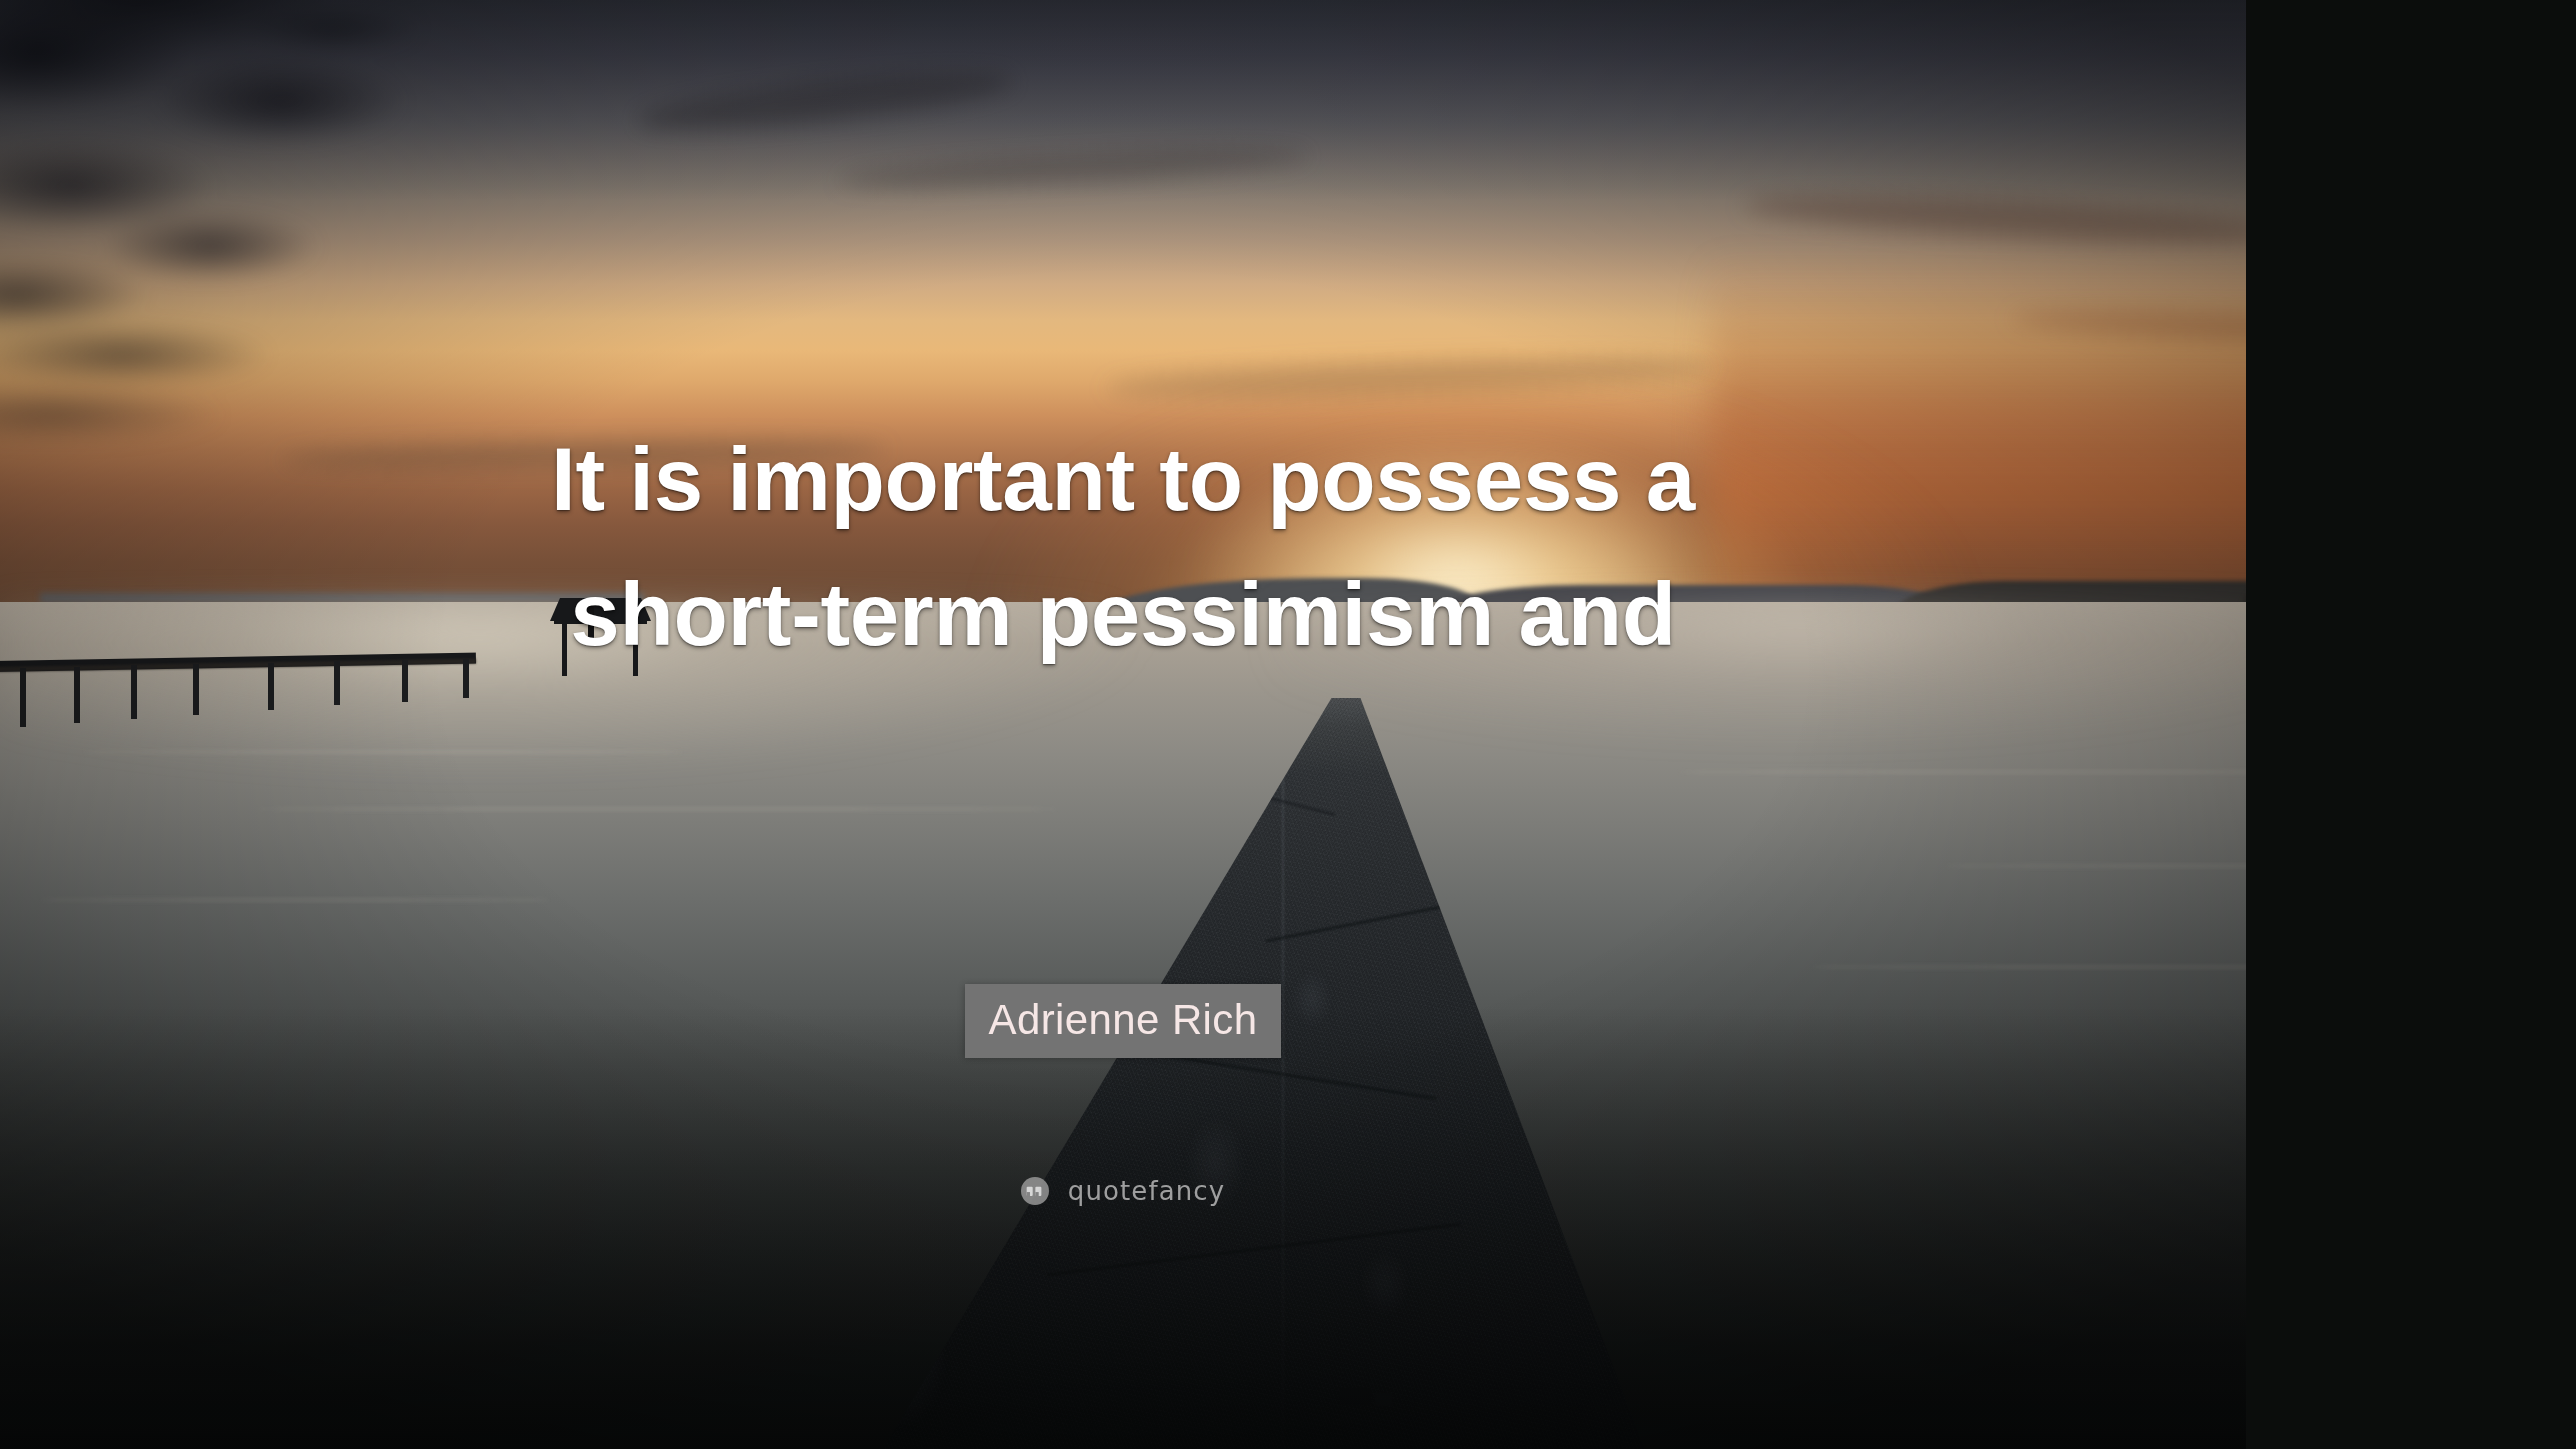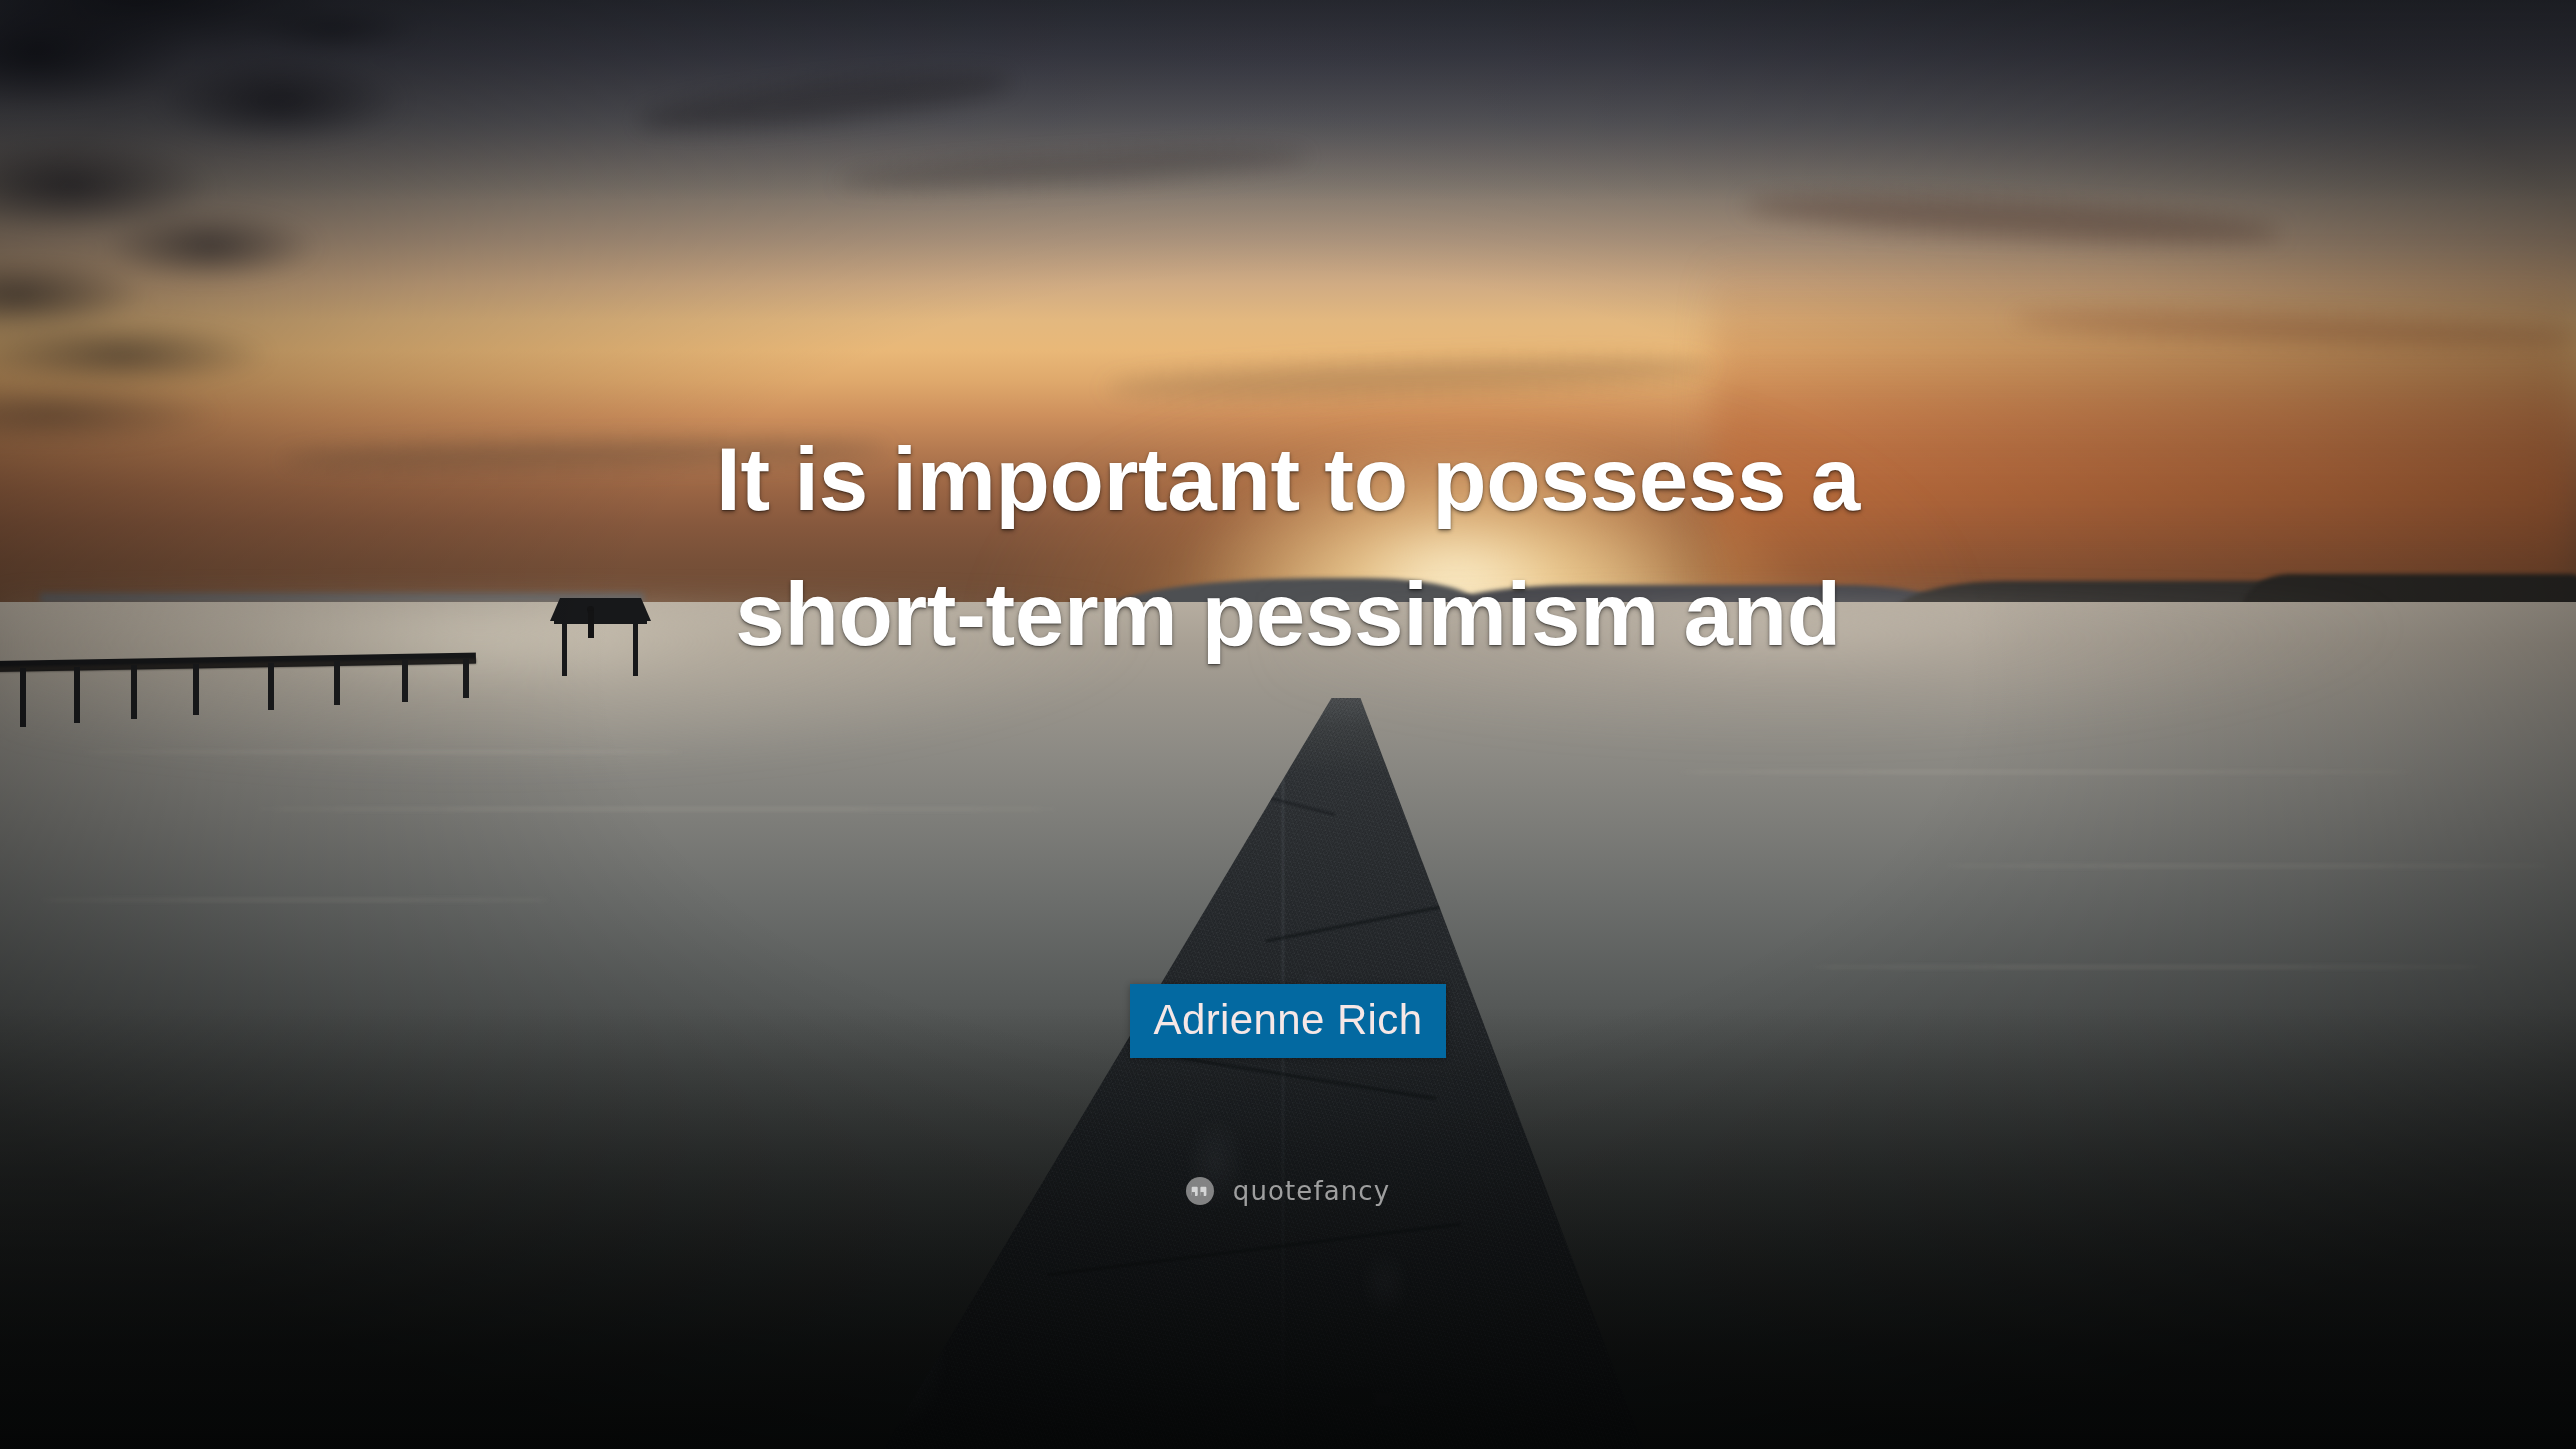--- a/index.html
+++ b/index.html
@@ -5,21 +5,21 @@
   * { margin:0; padding:0; box-sizing:border-box; }
   html, body {
     width:2576px; height:1449px;
     overflow:hidden;
     background:#0b0d0c;
     font-family:"Liberation Sans", sans-serif;
   }
 
   #poster {
     position:relative;
-    width:2576px; height:1449px;
+    width:2246px; height:1449px;
     overflow:hidden;
   }
 
   
   .photo { position:absolute; inset:0; overflow:hidden; }
 
   
   .sky {
     position:absolute; left:0; top:0; width:2576px; height:604px;
     background:
@@ -284,21 +284,21 @@
     padding:0 235px;
   }
   .quote-line { display:block; white-space:nowrap; }
 
   .author-wrap {
     position:absolute; left:0; right:0; top:984px;
     display:flex; justify-content:center;
   }
   .author {
     display:inline-block;
-    background:#0369a1;
+    background:#737373;
     color:#f6e7e6;
     font-size:42px;
     font-weight:normal;
     letter-spacing:0.4px;
     padding:14.8px 23px 17.4px;
     line-height:1;
     box-shadow:0 1.3px 6.7px rgba(0,0,0,0.30);
   }
 
   .watermark {

